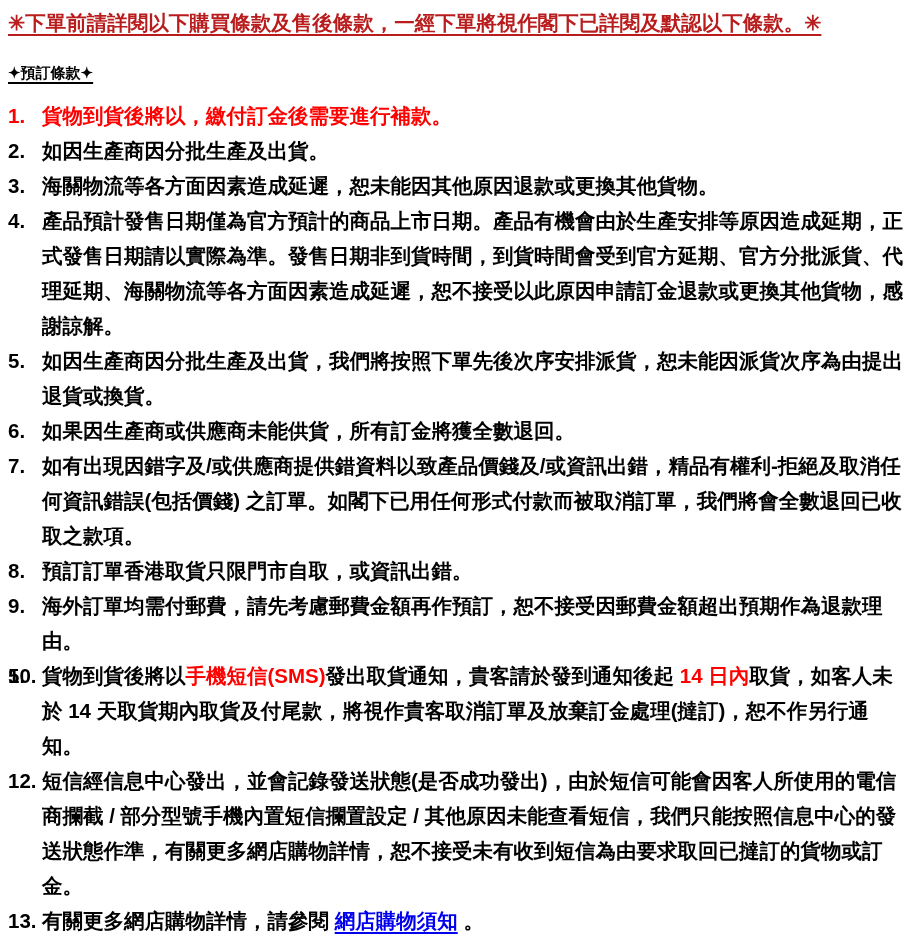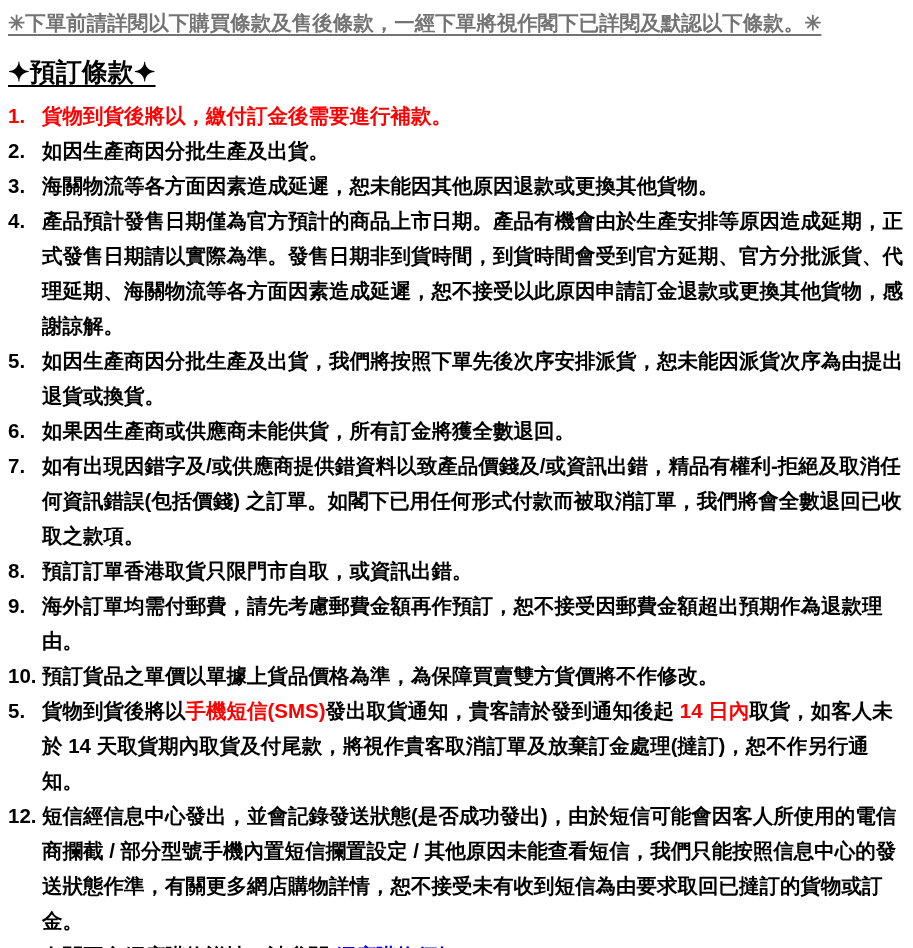--- a/index.html
+++ b/index.html
@@ -15,25 +15,25 @@
   .doc {
     padding: 5px 6px 0 8px;
     font-size: 20.5px;
     line-height: 35px;
   }
   .u {
     text-decoration: underline;
     text-decoration-thickness: 2px;
     text-underline-offset: 4px;
   }
-  .red { color: #737373; }
+  .red { color: #b91c1c; }
   .header-warning { margin: 0; }
   .section-title {
     margin-top: 15px;
-    font-size: 26px;
+    font-size: 15px;
     line-height: 35px;
   }
   ol.terms {
     list-style: none;
     margin-top: 8px;
   }
   .term {
     position: relative;
     padding-left: 34px;
   }
@@ -68,19 +68,19 @@
   <ol class="terms" id="terms-list">
       <li class="term"><span class="num seg-red">1.</span><span class="seg-red">貨物到貨後將以，繳付訂金後需要進行補款。</span></li>
       <li class="term"><span class="num">2.</span><span>如因生產商因分批生產及出貨。</span></li>
       <li class="term"><span class="num">3.</span><span>海關物流等各方面因素造成延遲，恕未能因其他原因退款或更換其他貨物。</span></li>
       <li class="term"><span class="num">4.</span><span>產品預計發售日期僅為官方預計的商品上市日期。產品有機會由於生產安排等原因造成延期，正式發售日期請以實際為準。發售日期非到貨時間，到貨時間會受到官方延期、官方分批派貨、代理延期、海關物流等各方面因素造成延遲，恕不接受以此原因申請訂金退款或更換其他貨物，感謝諒解。</span></li>
       <li class="term"><span class="num">5.</span><span>如因生產商因分批生產及出貨，我們將按照下單先後次序安排派貨，恕未能因派貨次序為由提出退貨或換貨。</span></li>
       <li class="term"><span class="num">6.</span><span>如果因生產商或供應商未能供貨，所有訂金將獲全數退回。</span></li>
       <li class="term"><span class="num">7.</span><span>如有出現因錯字及/或供應商提供錯資料以致產品價錢及/或資訊出錯，精品有權利-拒絕及取消任何資訊錯誤(包括價錢) 之訂單。如閣下已用任何形式付款而被取消訂單，我們將會全數退回已收取之款項。</span></li>
       <li class="term"><span class="num">8.</span><span>預訂訂單香港取貨只限門市自取，或資訊出錯。</span></li>
       <li class="term"><span class="num">9.</span><span>海外訂單均需付郵費，請先考慮郵費金額再作預訂，恕不接受因郵費金額超出預期作為退款理由。</span></li>
-      <li class="term"><span class="num">10.</span><span>預訂貨品之單價以單據上貨品價格為準，為保障買賣雙方貨價將不作修改。</span></li>
+      <li class="term"><span class="num">10.</span></li>
       <li class="term"><span class="num">5.</span><span>貨物到貨後將以</span><span class="seg-red-underline">手機短信(SMS)</span><span>發出取貨通知，貴客請於發到通知後起 </span><span class="seg-red-underline">14 日內</span><span>取貨，如客人未於 14 天取貨期內取貨及付尾款，將視作貴客取消訂單及放棄訂金處理(撻訂)，恕不作另行通知。</span></li>
       <li class="term"><span class="num">12.</span><span>短信經信息中心發出，並會記錄發送狀態(是否成功發出)，由於短信可能會因客人所使用的電信商攔截 / 部分型號手機內置短信攔置設定 / 其他原因未能查看短信，我們只能按照信息中心的發送狀態作準，有關更多網店購物詳情，恕不接受未有收到短信為由要求取回已撻訂的貨物或訂金。</span></li>
       <li class="term"><span class="num">13.</span><span>有關更多網店購物詳情，請參閱 </span><span class="seg-link">網店購物須知</span><span> 。</span></li>
     </ol>
 
 </div>
 
 </body></html>

